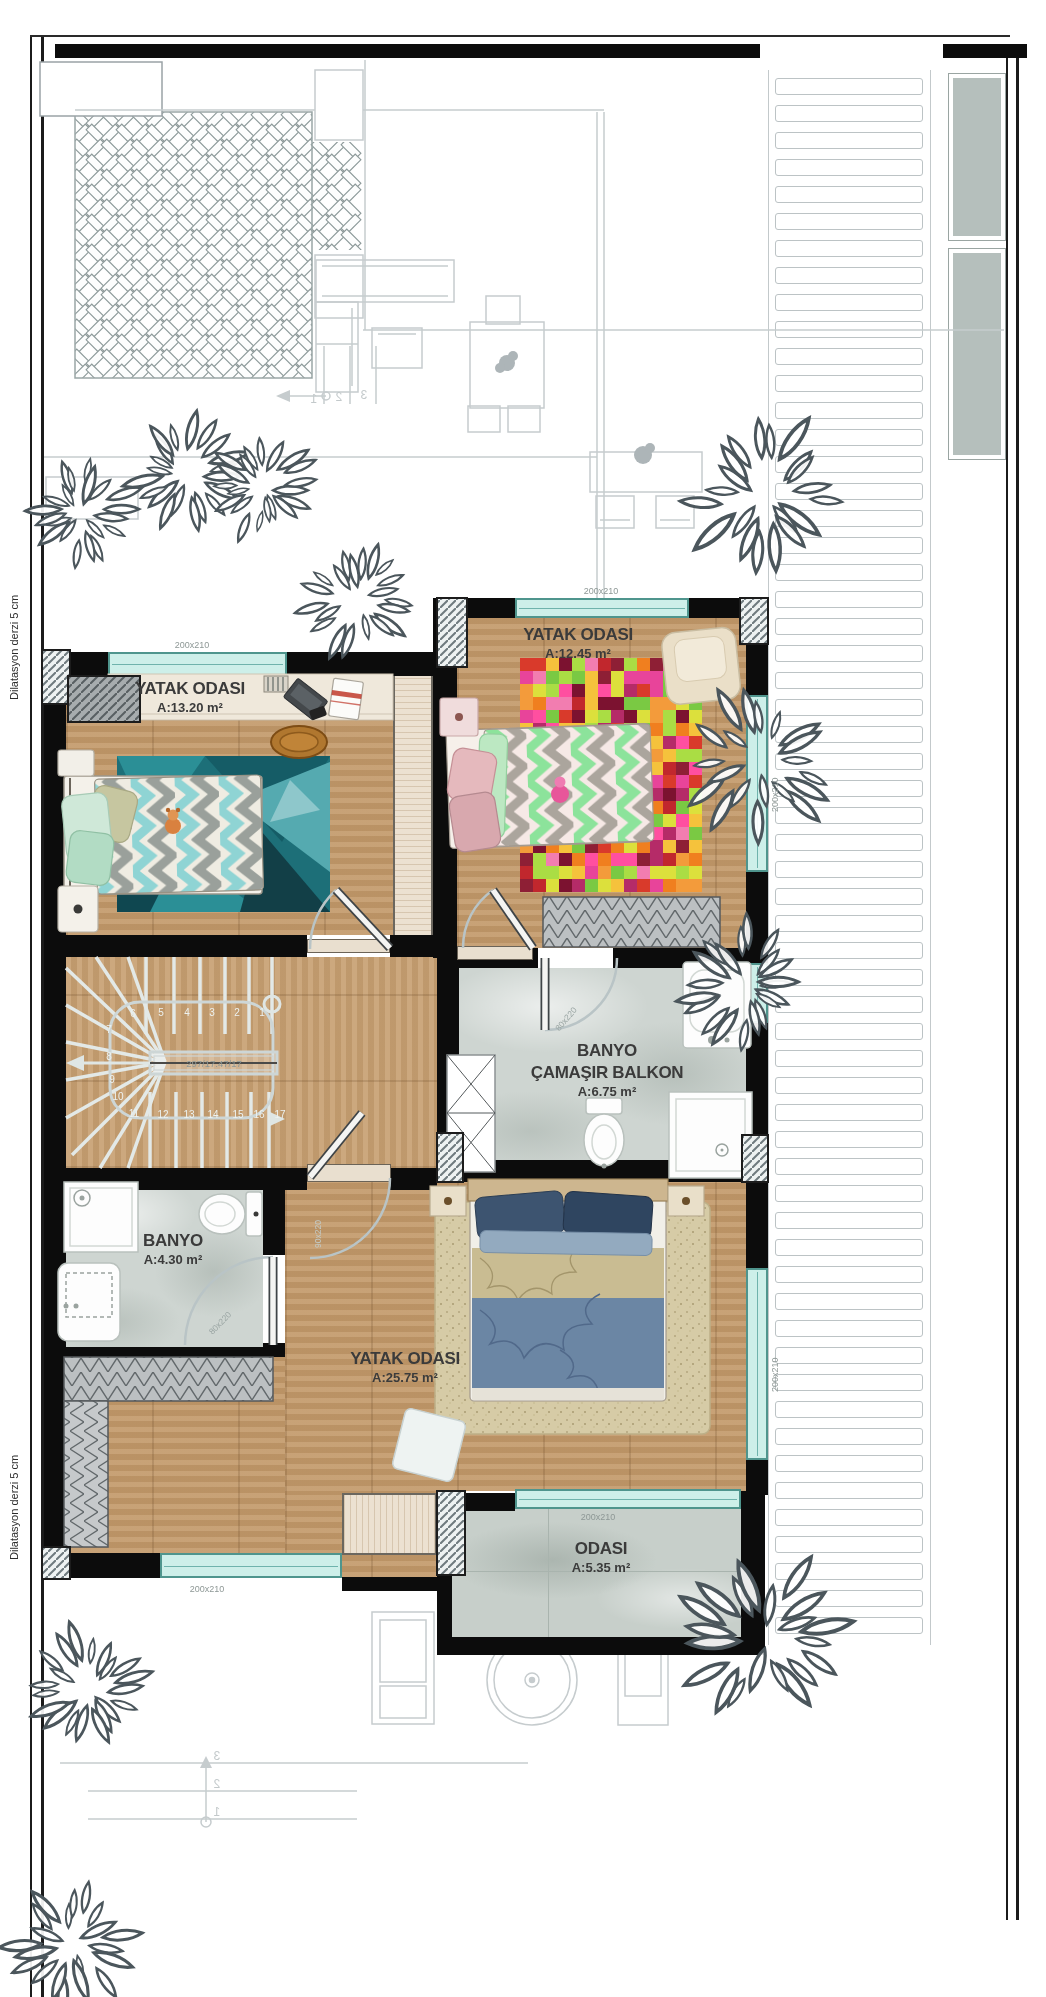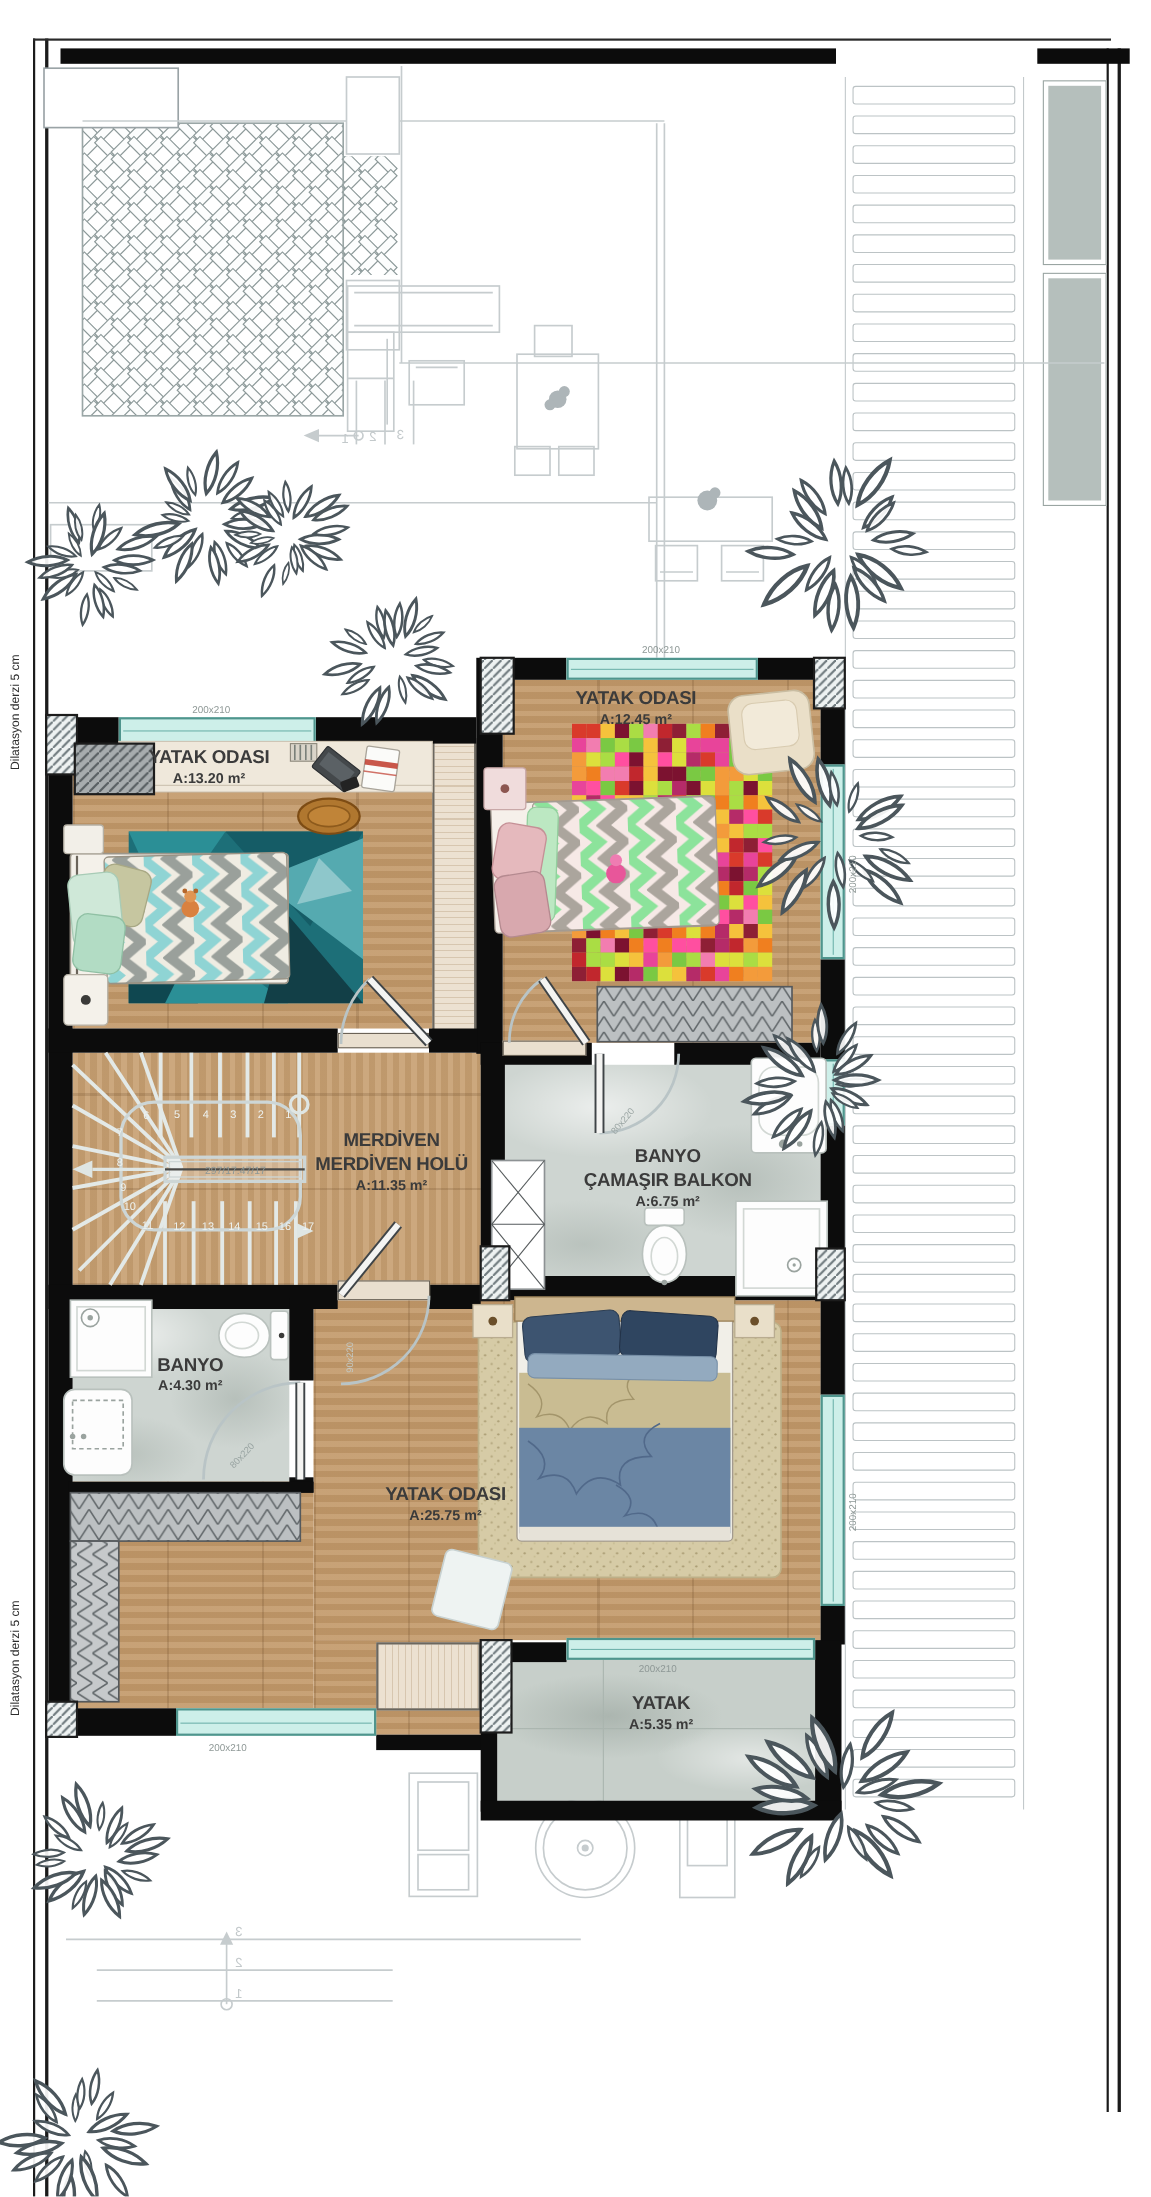--- a/index.html
+++ b/index.html
@@ -1407,40 +1407,35 @@
   </svg>
 
   <div class="rlabel" style="left:190px;top:678px;">
     <span class="n">YATAK ODASI</span>
     <span class="a">A:13.20 m²</span>
   </div>
   <div class="rlabel" style="left:578px;top:624px;">
     <span class="n">YATAK ODASI</span>
     <span class="a">A:12.45 m²</span>
   </div>
-  <div class="rlabel" style="left:356px;top:1026px;">
-    <span class="n">MERDİVEN</span>
-    <span class="n">MERDİVEN HOLÜ</span>
-    <span class="a">A:11.35 m²</span>
-  </div>
   <div class="rlabel" style="left:607px;top:1040px;">
     <span class="n">BANYO</span>
     <span class="n">ÇAMAŞIR BALKON</span>
     <span class="a">A:6.75 m²</span>
   </div>
   <div class="rlabel" style="left:173px;top:1230px;">
     <span class="n">BANYO</span>
     <span class="a">A:4.30 m²</span>
   </div>
   <div class="rlabel" style="left:405px;top:1348px;">
     <span class="n">YATAK ODASI</span>
     <span class="a">A:25.75 m²</span>
   </div>
   <div class="rlabel" style="left:601px;top:1538px;">
-    <span class="n">YATAK</span>
+    <span class="n">ODASI</span>
     <span class="a">A:5.35 m²</span>
   </div>
 
   <div class="wlab c" style="left:192px;top:640px;">200x210</div>
   <div class="wlab c" style="left:601px;top:586px;">200x210</div>
   <div class="wlab rot" style="left:770px;top:812px;">200x210</div>
   <div class="wlab rot" style="left:770px;top:1392px;">200x210</div>
   <div class="wlab c" style="left:207px;top:1584px;">200x210</div>
   <div class="wlab c" style="left:598px;top:1512px;">200x210</div>
 

